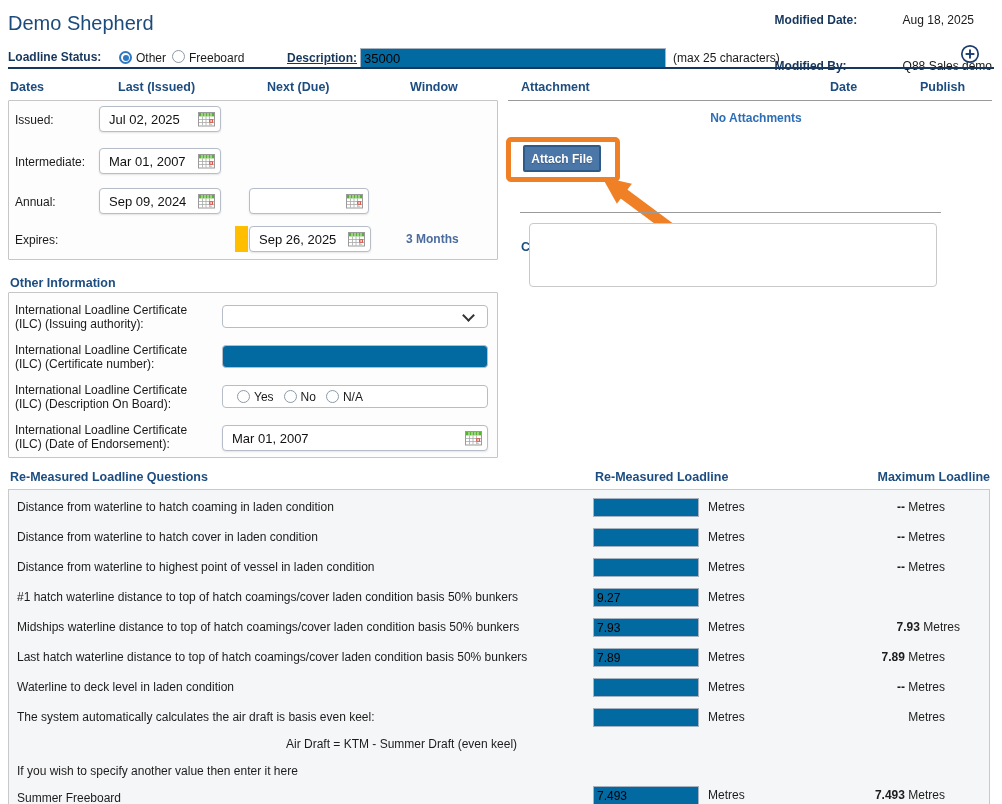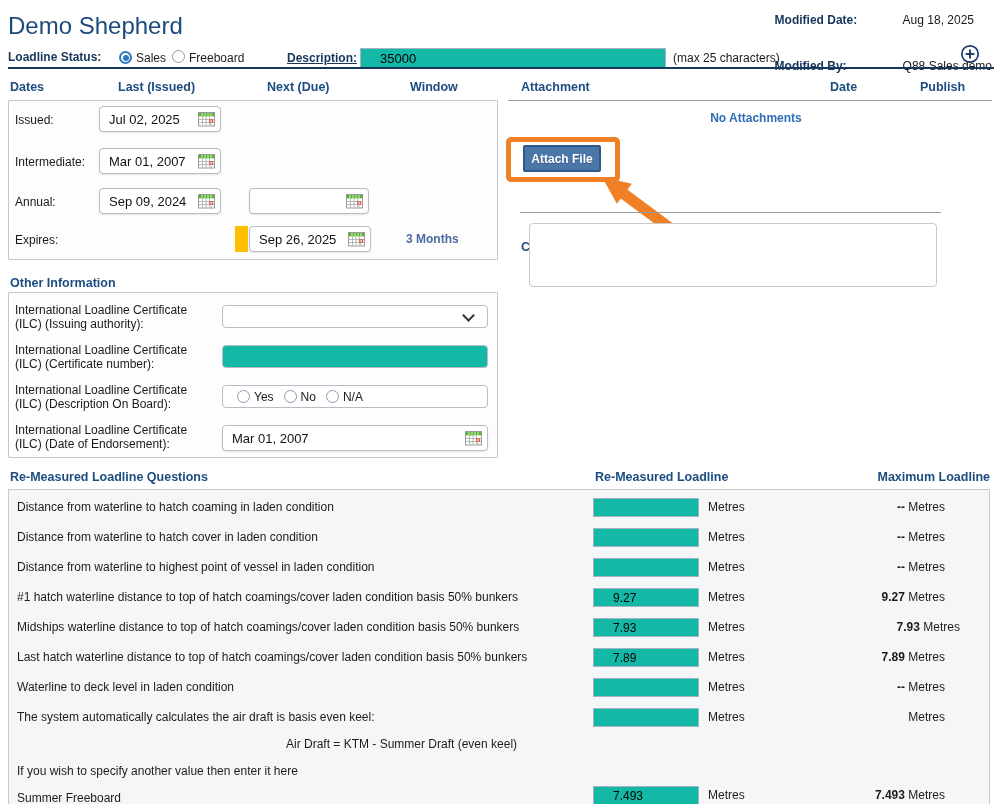--- a/index.html
+++ b/index.html
@@ -1,28 +1,28 @@
 <!DOCTYPE html>
 <html><head>
 <meta charset="utf-8">
 <style>
   html,body{margin:0;padding:0;background:#fff;}
   .page{position:relative;width:1002px;height:804px;background:#fff;overflow:hidden;
         font-family:"Liberation Sans",sans-serif;font-size:12px;color:#1a1a1a;}
   .abs{position:absolute;}
-  .title{font-size:24px;color:#1c4a7c;}
+  .title{font-size:20px;color:#1c4a7c;}
   .navylabel{font-weight:bold;color:#16365c;}
   .colhead{font-weight:bold;color:#1d4d80;font-size:12.5px;}
   .linkblue{font-weight:bold;color:#2e6eb5;}
   .windowblue{font-weight:bold;color:#4b6b9d;}
   .navy-line{height:2px;background:#17375d;}
   .gray-line{height:1px;background:#9a9a9a;}
   .box{border:1px solid #c6c6c6;background:#fdfdfd;border-radius:1px;}
-  .txt{border:1px solid #a8b3c2;background:#14b8a6;font-family:"Liberation Sans",sans-serif;
-       font-size:13px;padding:1px 19px;box-sizing:border-box;}
+  .txt{border:1px solid #a8b3c2;background:#0369a1;font-family:"Liberation Sans",sans-serif;
+       font-size:13px;padding:1px 3px;box-sizing:border-box;}
   .datefield{display:flex;align-items:center;justify-content:space-between;background:#fff;
        border:1px solid #b6bdc9;border-radius:4px;box-shadow:0 1px 2px rgba(0,0,0,.10);
        padding:0 4px 0 9px;box-sizing:border-box;font-size:13px;color:#111;height:26px;width:122px;}
   .rounded{border:1px solid #b6bdc9;border-radius:4px;background:#fff;box-sizing:border-box;}
   .radio{display:inline-block;width:13px;height:13px;border-radius:50%;
          border:1px solid #8e9aa6;background:#fff;box-sizing:border-box;vertical-align:middle;}
   .radio.checked{border:2px solid #2f78c2;position:relative;}
   .radio.checked::after{content:"";position:absolute;left:1.5px;top:1.5px;width:6px;height:6px;
          border-radius:50%;background:#2f78c2;}
   .chev{display:inline-block;width:7px;height:7px;border-right:2px solid #333;
@@ -53,21 +53,21 @@
     <div style="display:grid;grid-template-columns:96px auto;justify-content:end;column-gap:8px;row-gap:3px;font-size:12px;gap:32px;">
       <span class="navylabel">Modified Date:</span>
       <span>Aug 18, 2025</span>
       <span class="navylabel">Modified By:</span>
       <span>Q88 Sales demo</span>
     </div>
   </div>
 
   <span class="abs navylabel" style="left:8px;top:50px;">Loadline Status:</span>
   <span class="abs radio checked" style="left:119px;top:50px;"></span>
-  <span class="abs" style="left:136px;top:51px;">Sales</span>
+  <span class="abs" style="left:136px;top:51px;">Other</span>
   <span class="abs radio" style="left:172px;top:50px;"></span>
   <span class="abs" style="left:189px;top:51px;">Freeboard</span>
 
   <span class="abs navylabel" style="left:287px;top:51px;text-decoration:underline;">Description:</span>
   <input class="abs txt" style="left: 360px; top: 48px; width: 306px; height: 20px;" value="35000">
   <span class="abs" style="left:673px;top:51px;">(max 25 characters)</span>
 
   <span class="abs" style="left:960px;top:44px;">
     <svg width="20" height="20" viewBox="0 0 20 20">
       <circle cx="10" cy="10" r="8.2" fill="none" stroke="#1d3c6e" stroke-width="1.7"></circle>
@@ -252,21 +252,20 @@
     <div class="abs maxcell" style="left:700px;top:40px;width:236px;"><b>--</b> <span>Metres</span></div>
 
     <span class="abs q" style="left:8px;top:70px;">Distance from waterline to highest point of vessel in laden condition</span>
     <input class="abs txt" style="left: 584px; top: 68px; width: 106px; height: 19px; font-size: 12px;" value="">
     <span class="abs unit" style="left:699px;top:70px;">Metres</span>
     <div class="abs maxcell" style="left:700px;top:70px;width:236px;"><b>--</b> <span>Metres</span></div>
 
     <span class="abs q" style="left:8px;top:100px;">#1 hatch waterline distance to top of hatch coamings/cover laden condition basis 50% bunkers</span>
     <input class="abs txt" style="left: 584px; top: 98px; width: 106px; height: 19px; font-size: 12px;" value="9.27">
     <span class="abs unit" style="left:699px;top:100px;">Metres</span>
-    <div class="abs maxcell" style="left:700px;top:100px;width:236px;"><b>9.27</b> <span>Metres</span></div>
 
     <span class="abs q" style="left:8px;top:130px;">Midships waterline distance to top of hatch coamings/cover laden condition basis 50% bunkers</span>
     <input class="abs txt" style="left: 584px; top: 128px; width: 106px; height: 19px; font-size: 12px;" value="7.93">
     <span class="abs unit" style="left:699px;top:130px;">Metres</span>
     <div class="abs maxcell" style="left:700px;top:130px;width:236px;margin-left:15px;"><b>7.93</b> <span>Metres</span></div>
 
     <span class="abs q" style="left:8px;top:160px;">Last hatch waterline distance to top of hatch coamings/cover laden condition basis 50% bunkers</span>
     <input class="abs txt" style="left: 584px; top: 158px; width: 106px; height: 19px; font-size: 12px;" value="7.89">
     <span class="abs unit" style="left:699px;top:160px;">Metres</span>
     <div class="abs maxcell" style="left:700px;top:160px;width:236px;"><b>7.89</b> <span>Metres</span></div>

